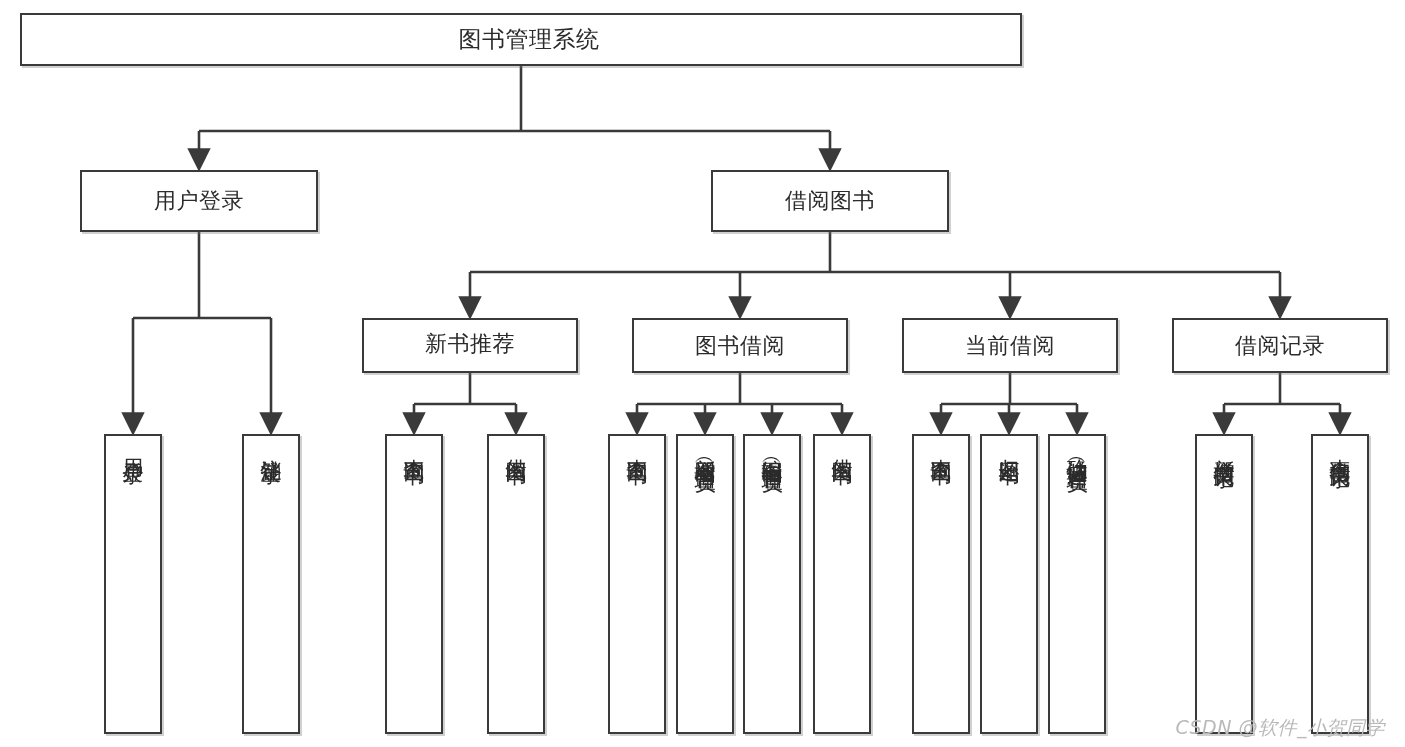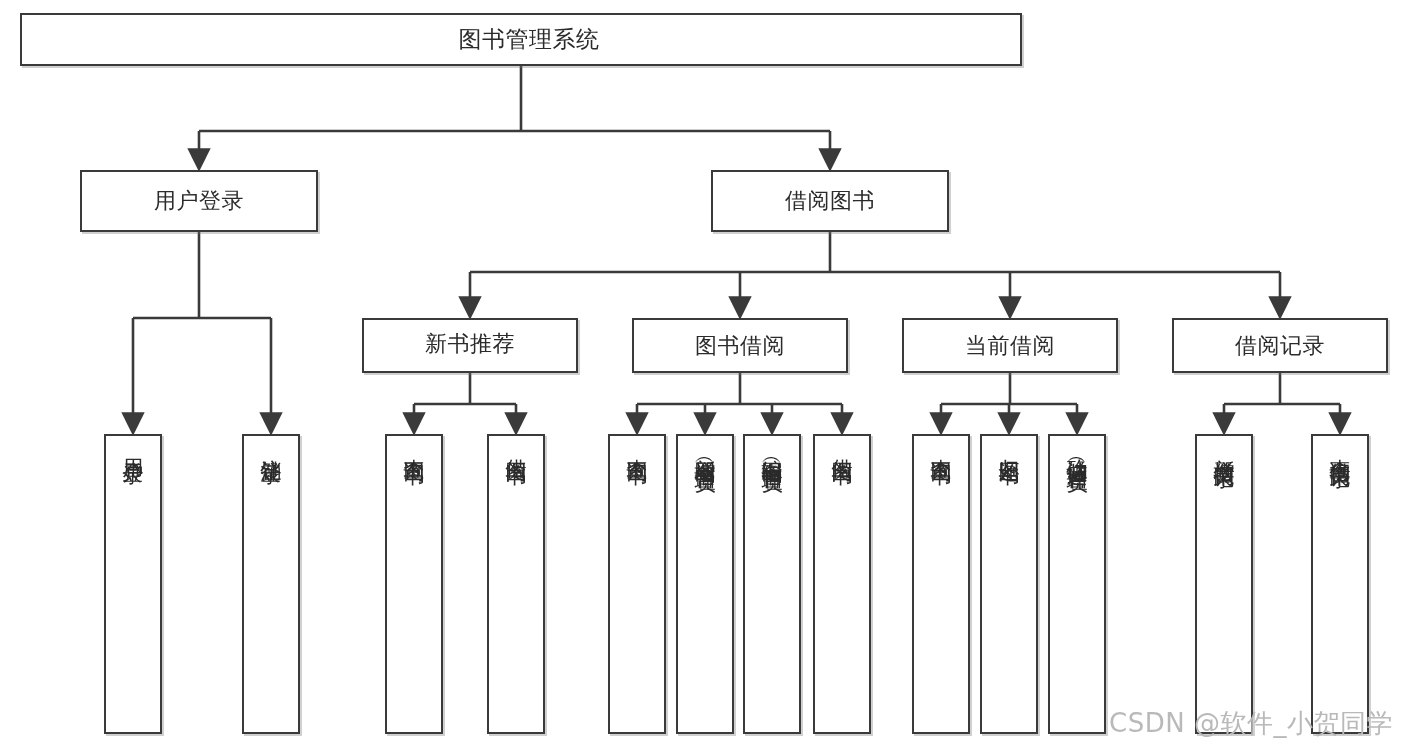--- a/index.html
+++ b/index.html
@@ -61,27 +61,28 @@
   .node.v .node-label {
     writing-mode: vertical-rl;
     text-orientation: upright;
     font-size: 21px;
     letter-spacing: 2px;
     line-height: 1.05;
     white-space: nowrap;
   }
   .watermark {
     position: absolute;
-    right: 12px;
+    right: 20px;
     bottom: 6px;
-    font-size: 26px;
+    font-size: 19px;
     color: #b9b9b9;
     white-space: nowrap;
     font-family: "DejaVu Sans", "Liberation Sans", sans-serif;
     letter-spacing: 0.5px;
+    font-style: italic;
   }
 </style>
 </head>
 <body>
 
 <div id="diagram-root">
 
   <svg class="edges" viewBox="0 0 1405 747" xmlns="http://www.w3.org/2000/svg">
     <defs>
       <marker id="arrow" viewBox="0 0 12 12" refX="6" refY="6" markerWidth="9" markerHeight="9" orient="auto-start-reverse">

